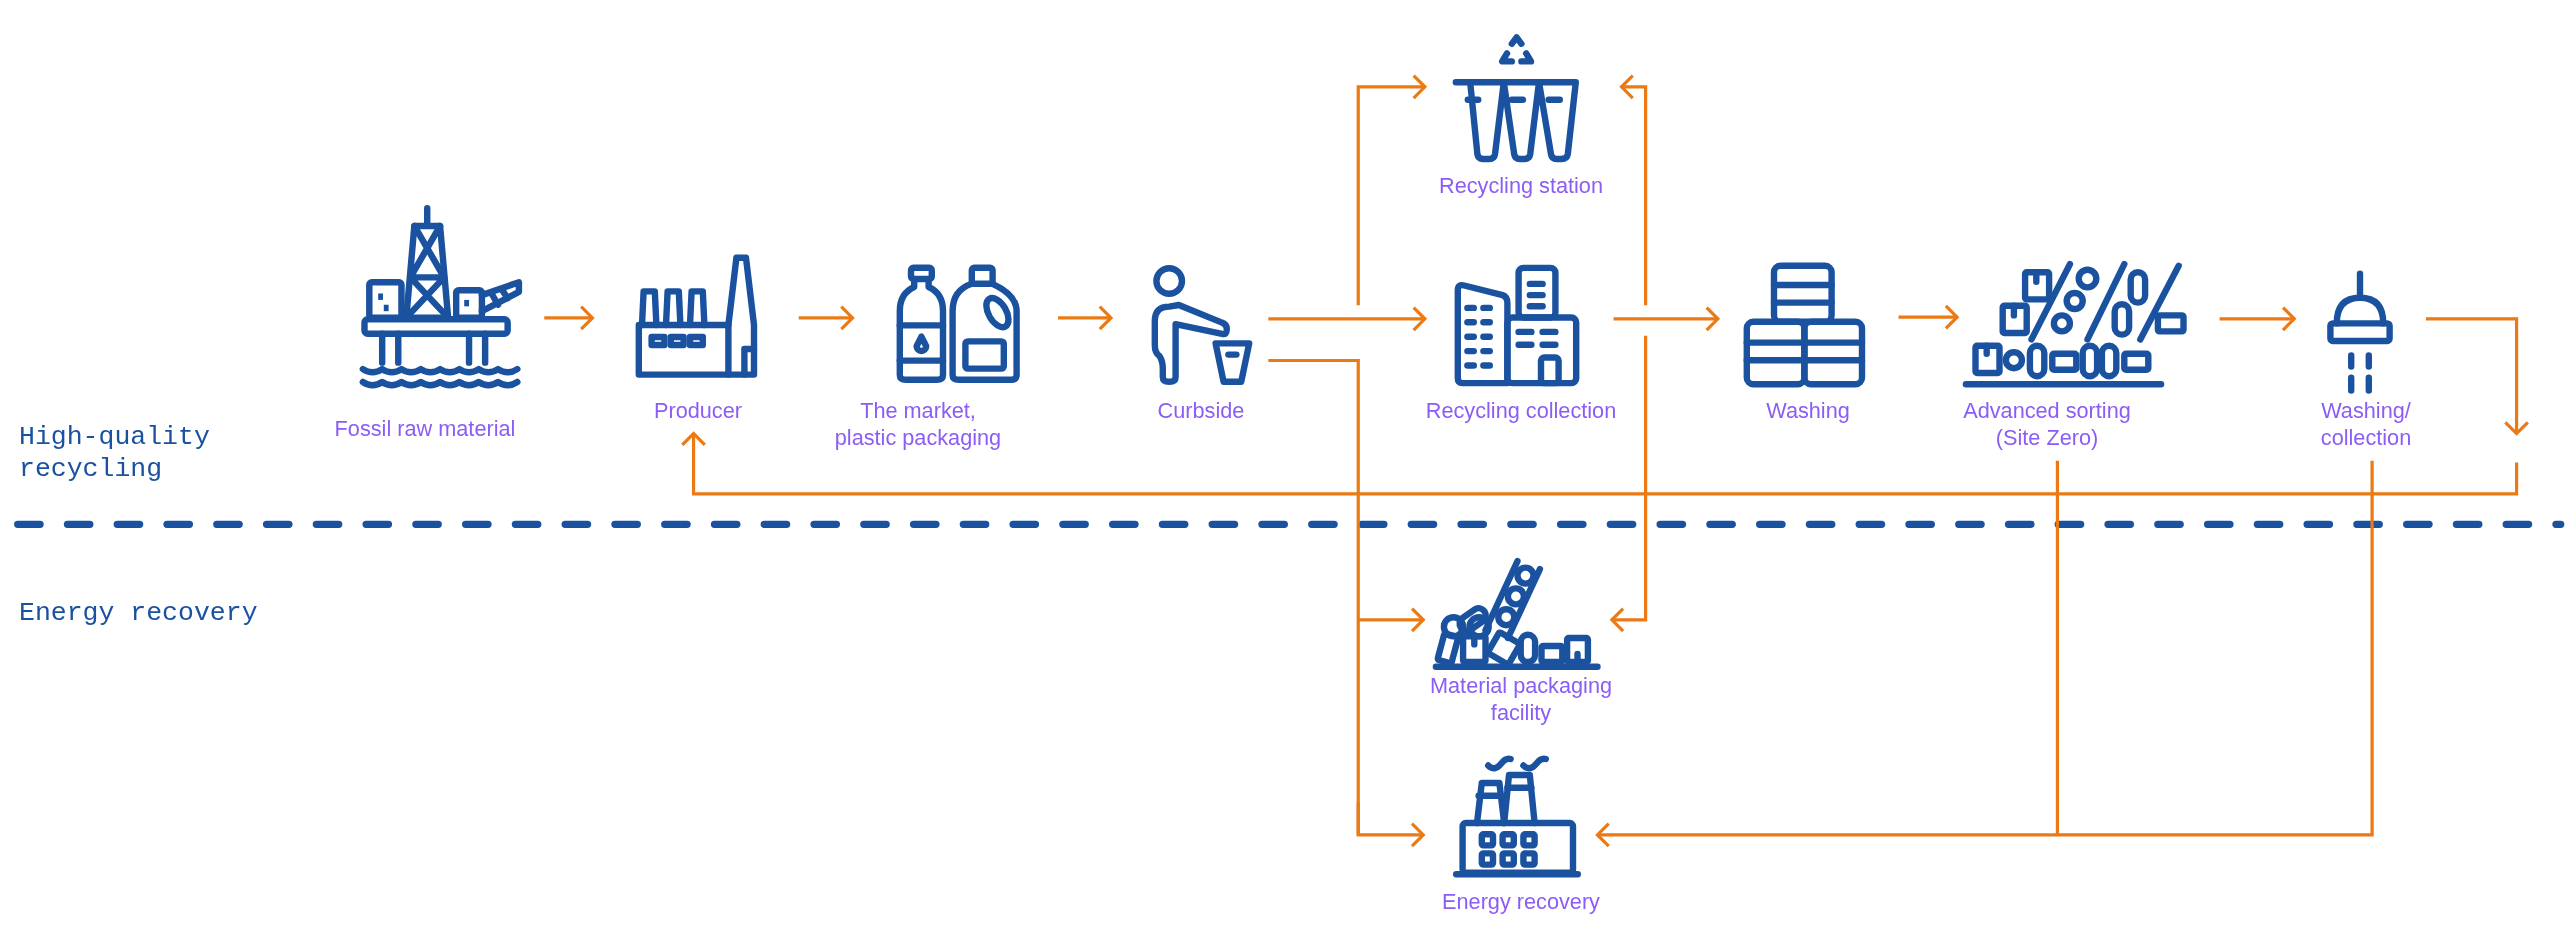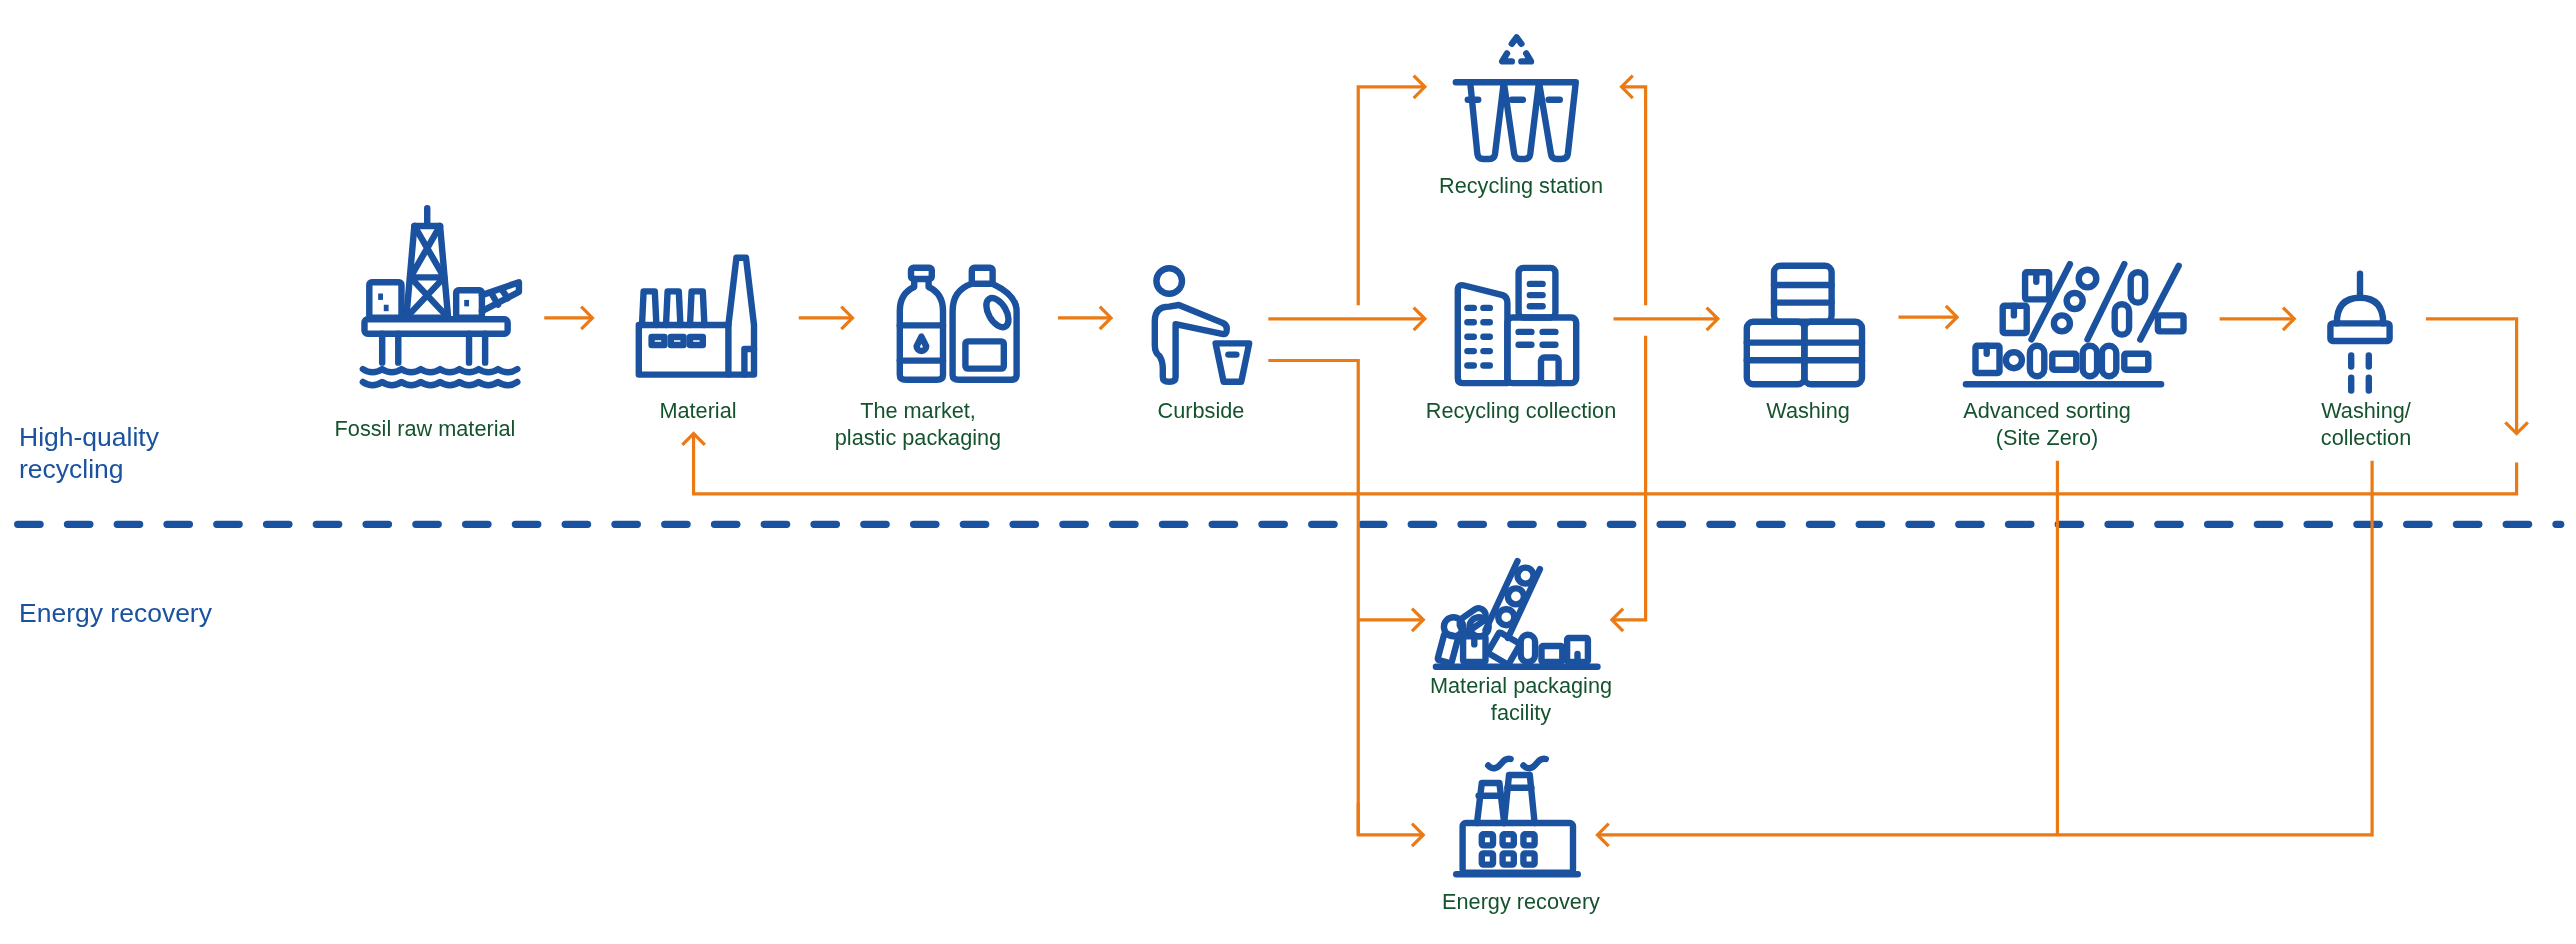--- a/index.html
+++ b/index.html
@@ -1,22 +1,22 @@
 <!DOCTYPE html>
 <html style="font-size:13px"><head>
 <meta charset="utf-8">
 <style>
   html, body { margin: 0; padding: 0; background: #ffffff; }
   body { width: 2576px; height: 945px; position: relative; overflow: hidden;
          font-family: "Liberation Sans", "DejaVu Sans", sans-serif; }
   #diagram { position: absolute; left: 0; top: 0; width: 2576px; height: 945px; }
-  .lbl { position: absolute; color: #14532d; font-size: 21.7px; text-align: center;
+  .lbl { position: absolute; color: #8b5cf6; font-size: 21.7px; text-align: center;
          line-height: 26.5px; white-space: pre-line; transform: translateX(-50%); font-weight: 500; }
   .zone { position: absolute; color: #1a52a0; font-size: 26.5px; line-height: 32px;
-          white-space: pre-line; font-weight: 500; }
+          white-space: pre-line; font-weight: 500; font-family: Liberation Mono, monospace; }
   .icon { position: absolute; }
   .icon svg { width: 100%; height: 100%; overflow: visible; }
   .ic { fill: none; stroke: #1a52a0; stroke-width: 8; stroke-linecap: round; stroke-linejoin: round; }
   .ic-fill { fill: #1a52a0; stroke: none; }
   .flow { fill: none; stroke: #ec7a14; stroke-width: 4; }
   .head { fill: none; stroke: #ec7a14; stroke-width: 4; stroke-linecap: butt; stroke-linejoin: miter; }
   .divider { stroke: #1a52a0; stroke-width: 9; stroke-linecap: round; stroke-dasharray: 28 34; }
 </style>
 </head>
 <body>
@@ -130,21 +130,21 @@
     <svg viewBox="0 0 160 160">
       <path class="ic" d="M6 90 L6 152 L150 152 L150 90 L140 6 L128 6 L118 90 Z"></path>
       <path class="ic" d="M10 90 L12 48 L26 48 L28 90 M40 90 L42 48 L56 48 L58 90 M70 90 L72 48 L86 48 L88 90"></path>
       <line class="ic" x1="118" y1="90" x2="118" y2="152"></line>
       <path class="ic" d="M150 120 L138 120 L138 152"></path>
       <rect class="ic" x="22" y="105" width="16" height="10"></rect>
       <rect class="ic" x="46" y="105" width="16" height="10"></rect>
       <rect class="ic" x="70" y="105" width="16" height="10"></rect>
     </svg>
   </div>
-  <div class="lbl" style="left:698px;top:398px">Material</div>
+  <div class="lbl" style="left:698px;top:398px">Producer</div>
 
   <div class="icon" style="left:895px;top:263px;width:128px;height:120px">
     <svg viewBox="0 0 160 150">
       <rect class="ic" x="20" y="6" width="26" height="14" rx="3"></rect>
       <path class="ic" d="M24 20 L24 30 Q6 38 6 60 L6 140 Q6 146 14 146 L52 146 Q60 146 60 140 L60 60 Q60 38 42 30 L42 20"></path>
       <line class="ic" x1="6" y1="78" x2="60" y2="78"></line>
       <line class="ic" x1="6" y1="122" x2="60" y2="122"></line>
       <path class="ic" d="M33 92 L27 104 a6 6 0 0 0 12 0 Z"></path>
       <rect class="ic" x="96" y="6" width="26" height="20" rx="3"></rect>
       <path class="ic" d="M96 26 Q72 34 72 60 L72 140 Q72 146 80 146 L144 146 Q152 146 152 140 L152 60 Q152 40 122 26"></path>

